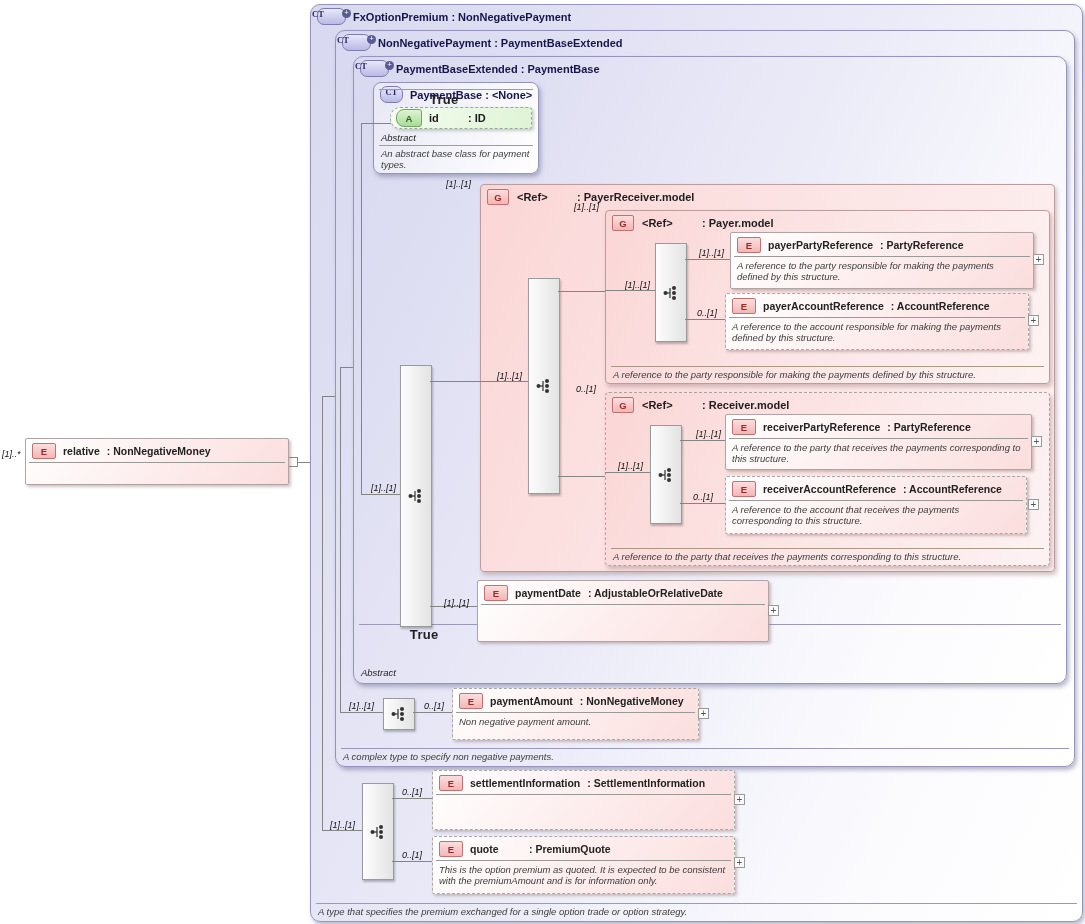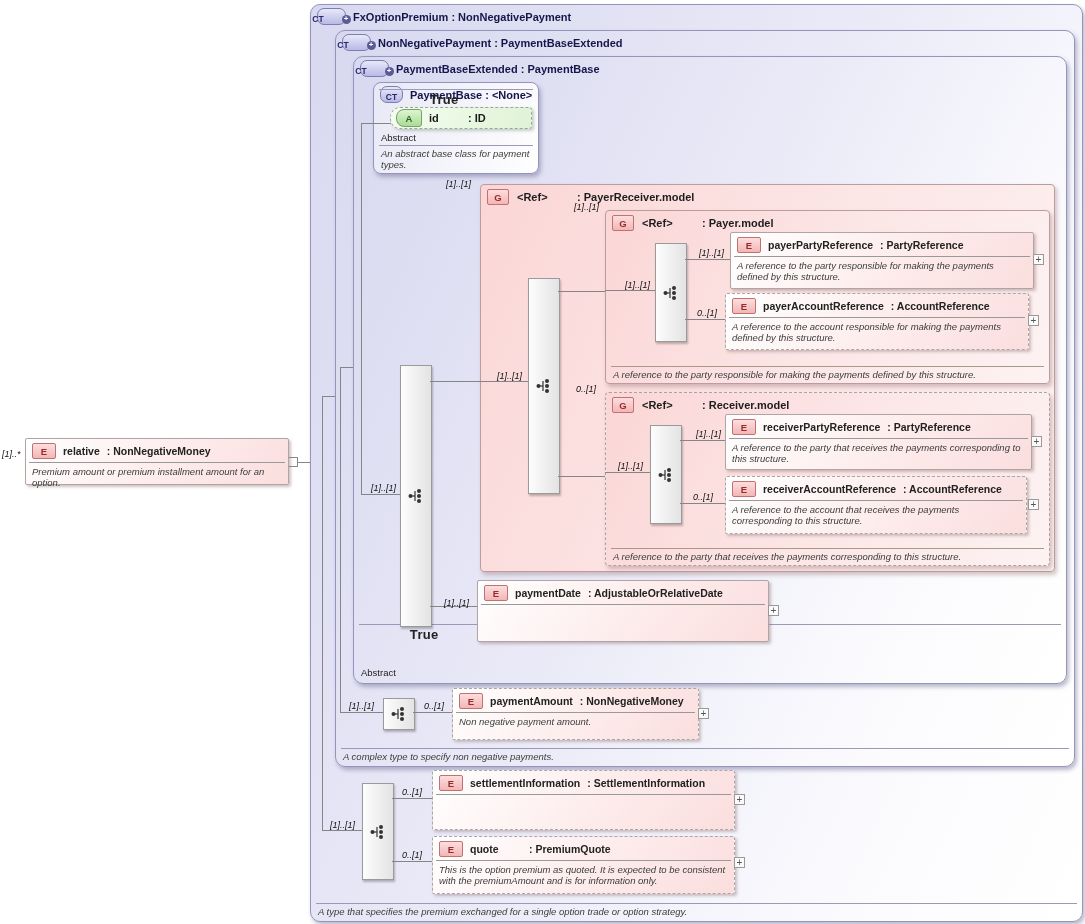--- a/index.html
+++ b/index.html
@@ -5,33 +5,33 @@
   html,body{margin:0;padding:0;background:#ffffff;}
   #canvas{position:relative;width:1085px;height:924px;overflow:hidden;
           font-family:"Liberation Sans",sans-serif;background:#ffffff;}
   .abs{position:absolute;}
   
   .ctbox{border:1px solid #9494bc;border-radius:10px;
          background:linear-gradient(115deg,#d8d8f0 0%,#e9e9f7 45%,#fbfbfe 80%,#ffffff 100%);
          box-shadow:2px 3px 4px rgba(100,100,140,.45);}
   .ct-header{position:absolute;left:6px;top:3px;display:flex;align-items:center;gap:7px;
              font-weight:bold;font-size:11px;color:#15154a;white-space:nowrap;}
-  .badge-ct{display:inline-flex;align-items:flex-end;justify-content:center;gap:18px;
+  .badge-ct{display:inline-flex;align-items:flex-start;justify-content:center;gap:18px;
             width:27px;height:15px;border:1px solid #7d7dae;border-radius:7px;
             background:linear-gradient(#e8e8fa,#b9b9e6);font-weight:bold;font-size:8.5px;color:#28286a;
-            flex:none;}
+            flex:none;font-family:Liberation Serif, serif;}
   .badge-ct.noplus{width:21px;}
   .plus-circle{width:9px;height:9px;border-radius:50%;background:#5a5a96;color:#ffffff;
                font-size:8px;line-height:8px;font-weight:bold;text-align:center;flex:none;}
   .ct-note{position:absolute;left:5px;right:5px;bottom:3px;border-top:1px solid #9a9ab8;
            font-style:italic;font-size:9.5px;line-height:11px;color:#3c3c3c;padding:2px 2px 1px;}
   .meta-block{position:absolute;left:5px;right:5px;bottom:3px;}
   .meta-row{display:flex;gap:14px;border-top:1px solid #9a9ab8;font-size:9.5px;color:#222;
             padding:2px 2px 2px;}
-  .meta-row .lab{margin-top:40px;}
+  .meta-row .lab{font-style:italic;margin-top:40px;}
   .meta-row .val{font-weight:bold;font-size:13px;letter-spacing:.3px;}
   .meta-note{border-top:1px solid #9a9ab8;font-style:italic;font-size:9.5px;line-height:11px;
              color:#3c3c3c;padding:2px 2px 0;}
   
   .gbox{border:1px solid #bc9c9c;border-radius:4px;
         background:linear-gradient(115deg,#fbd6d6 0%,#fce7e7 55%,#fdf2f2 100%);
         box-shadow:2px 3px 4px rgba(150,110,110,.4);}
   .gbox.dashed{border-style:dashed;border-color:#b0a0a0;}
   .g-header{position:absolute;left:6px;top:4px;display:flex;align-items:center;gap:8px;
             font-weight:bold;font-size:11px;color:#1d1d1d;white-space:nowrap;}
@@ -282,21 +282,20 @@
 
   <div class="abs ebox" style="left:25px;top:438px;width:262px;height:45px;">
     <div class="etitle">
       <span class="badge-e">
           <span>E</span>
         </span>
       <span>relative</span>
       <span>: NonNegativeMoney</span>
     </div>
     <div class="sep"></div>
-    <div class="desc">Premium amount or premium installment amount for an option.</div>
   </div>
 
   <div class="abs ebox" style="left:730px;top:232px;width:302px;height:55px;">
     <div class="etitle">
       <span class="badge-e">
           <span>E</span>
         </span>
       <span>payerPartyReference</span>
       <span>: PartyReference</span>
     </div>

